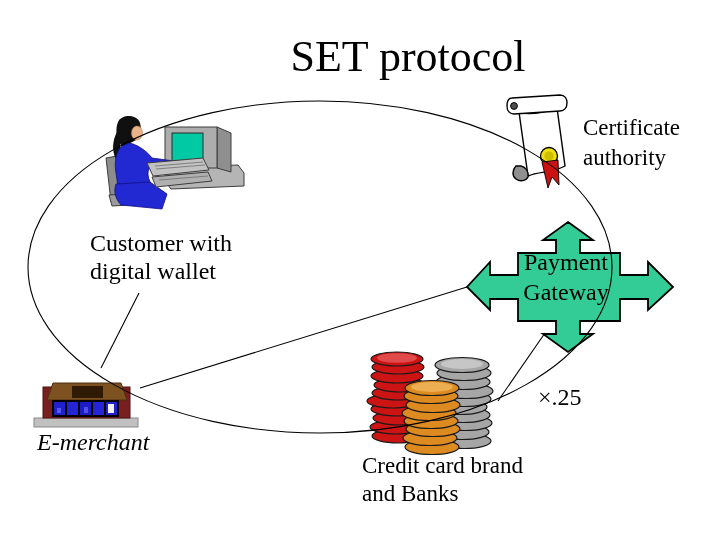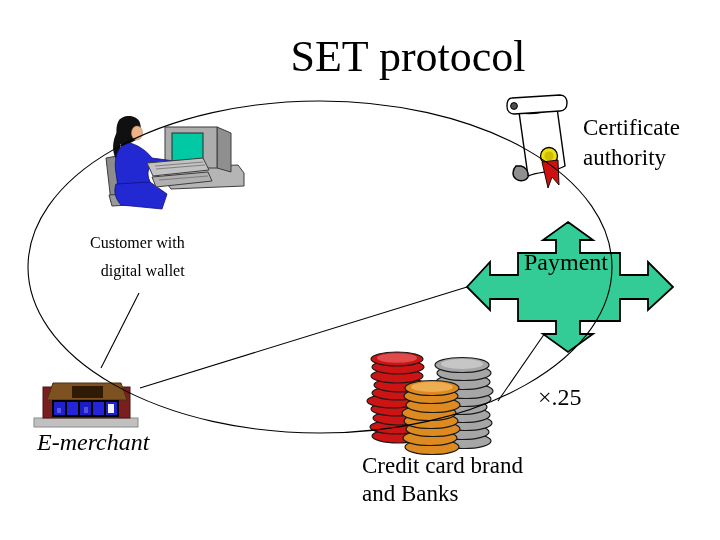--- a/index.html
+++ b/index.html
@@ -3,21 +3,21 @@
 <meta charset="utf-8">
 <style>
   html,body{margin:0;padding:0;background:#fff;}
   #slide{
     position:relative;width:720px;height:540px;background:#ffffff;
     overflow:hidden;font-family:"Liberation Serif","DejaVu Serif",serif;color:#000;
   }
   #art{position:absolute;left:0;top:0;z-index:1;}
   .txt{position:absolute;z-index:2;white-space:pre;}
   #title{left:0;top:33px;width:720px;text-align:center;font-size:44px;line-height:48px;padding-left:48px;}
-  #lbl-customer{left:90px;top:229px;font-size:16px;line-height:28px;text-align:right;}
+  #lbl-customer{left:90px;top:229px;font-size:24px;line-height:28px;}
   #lbl-certificate{left:583px;top:113px;font-size:23px;line-height:30px;}
   #lbl-gateway{left:506px;top:247px;width:120px;text-align:center;font-size:24px;line-height:30px;}
   #lbl-merchant{left:37px;top:428px;font-size:24px;line-height:28px;font-style:italic;}
   #lbl-banks{left:362px;top:452px;font-size:23px;line-height:28px;}
   #lbl-scale{left:538px;top:383px;font-size:24px;line-height:28px;}
 </style>
 </head>
 <body>
 
 <div id="slide">
@@ -130,21 +130,21 @@
       <line x1="139" y1="293" x2="101" y2="368"></line>
     </g>
   </svg>
 
   <div class="txt" id="title">SET protocol</div>
 
   <div class="txt" id="lbl-customer"><span>Customer with</span><br><span>digital wallet</span></div>
 
   <div class="txt" id="lbl-certificate"><span>Certificate</span><br><span>authority</span></div>
 
-  <div class="txt" id="lbl-gateway"><span>Payment</span><br></div>
+  <div class="txt" id="lbl-gateway"><span>Payment</span><br><span>Gateway</span></div>
 
   <div class="txt" id="lbl-merchant">E-merchant</div>
 
   <div class="txt" id="lbl-banks"><span>Credit card brand</span><br><span>and Banks</span></div>
 
   <div class="txt" id="lbl-scale">×.25</div>
 
 </div>
 
 </body></html>

